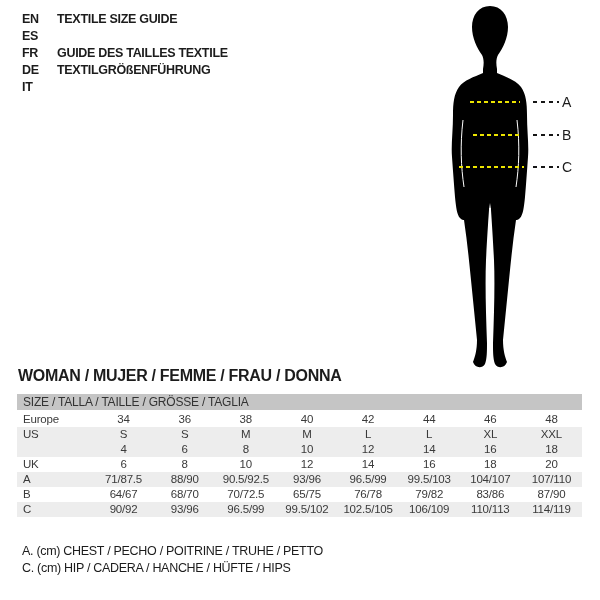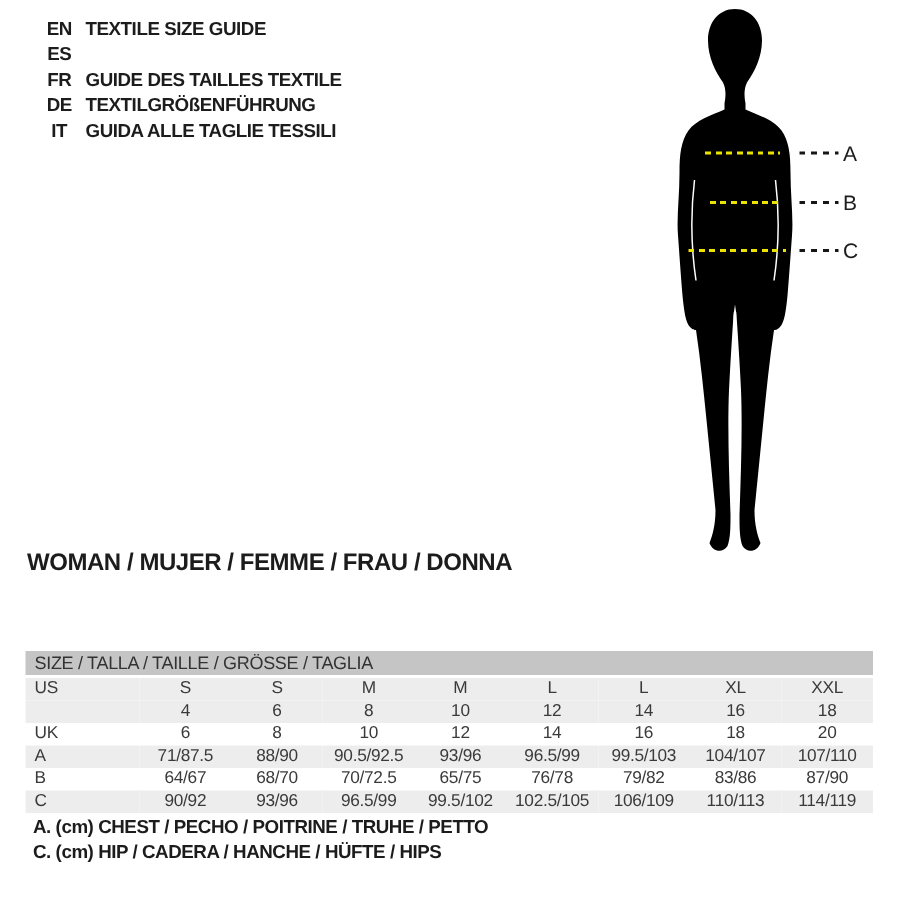--- a/index.html
+++ b/index.html
@@ -9,49 +9,49 @@
     --stripe:#ededed;
     --ink:#1c1c1c;
     --tableink:#3a3a3a;
     --sil:#000000;
   }
   html,body{margin:0;padding:0;background:#fff;}
   body{width:600px;height:600px;font-family:"Liberation Sans",sans-serif;}
   .canvas{position:relative;width:600px;height:600px;background:#fff;overflow:hidden;}
 
   
-  .lang-block{position:absolute;left:22px;top:11px;text-align:center;}
+  .lang-block{position:absolute;left:22px;top:11px;}
   .lang-row{display:flex;line-height:17px;font-size:12.5px;font-weight:bold;color:var(--ink);letter-spacing:-0.3px;}
   .lang-code{width:35px;}
 
   
   .figure-area{position:absolute;left:430px;top:5px;width:140px;height:366px;}
 
   .mgroup{position:absolute;left:0;top:0;}
   .ydash,.kdash{position:absolute;height:2px;}
   .ydash{background:repeating-linear-gradient(90deg,var(--yellow) 0 4px,transparent 4px 7px);}
   .kdash{background:repeating-linear-gradient(90deg,var(--dashdark) 0 4px,transparent 4px 8px);}
   .mlabel{position:absolute;font-size:14px;color:var(--ink);line-height:16px;}
 
   
   .woman-title{position:absolute;left:18px;top:367px;font-size:16px;font-weight:bold;color:var(--ink);letter-spacing:-0.3px;}
 
   
-  .size-table{position:absolute;left:17px;top:394px;width:565px;margin-top:40px;}
+  .size-table{position:absolute;left:17px;top:394px;width:565px;}
   .size-header{height:16px;line-height:16px;background:var(--hdrbg);font-size:12px;color:#333;
                padding-left:6px;box-sizing:border-box;letter-spacing:-0.2px;}
   .size-table table{border-collapse:collapse;width:565px;margin-top:2px;table-layout:fixed;}
   .size-table td{height:15px;padding:0;font-size:11.5px;line-height:15px;color:var(--tableink);
                  text-align:center;vertical-align:middle;white-space:nowrap;letter-spacing:-0.2px;}
   .size-table td.lbl{text-align:left;padding-left:6px;}
   .size-table tr.shade{background:var(--stripe);}
 
   
   .legend{position:absolute;left:22px;top:543px;}
-  .legend-row{font-size:12.5px;font-weight:bold;line-height:17px;color:var(--ink);letter-spacing:-0.3px;}
+  .legend-row{font-size:12.5px;font-weight:normal;line-height:17px;color:var(--ink);letter-spacing:-0.3px;}
 </style>
 </head>
 <body>
 
 <div class="canvas">
 
   <div class="lang-block" id="lang-block">
       <div class="lang-row">
         <span class="lang-code">EN</span>
         <span class="lang-title">TEXTILE SIZE GUIDE</span>
@@ -62,21 +62,20 @@
       <div class="lang-row">
         <span class="lang-code">FR</span>
         <span class="lang-title">GUIDE DES TAILLES TEXTILE</span>
       </div>
       <div class="lang-row">
         <span class="lang-code">DE</span>
         <span class="lang-title">TEXTILGRÖßENFÜHRUNG</span>
       </div>
       <div class="lang-row">
         <span class="lang-code">IT</span>
-        <span class="lang-title">GUIDA ALLE TAGLIE TESSILI</span>
       </div>
     </div>
 
   <div class="figure-area">
     <svg width="140" height="366" viewBox="0 0 140 366" aria-hidden="true">
       <path fill="#000000" d="
         M60,1 C49,1 42,10 42,22 C42,33 47,43 52,50 C54,54 54,59 53,64 L53,68
         C44,72 34,75 29,82 C24,89 23,98 23,110 C23,126 21,140 22,152
         C23,166 24,180 25,192 C26,202 27,210 30,213 C32,215 33,215 34,215
         C37,235 39,255 41,275 C43,295 45,315 47,335 C47,345 45,352 43,357
@@ -119,20 +118,31 @@
         <col>
           <col>
           <col>
           <col>
           <col>
           <col>
           <col>
           <col>
       </colgroup>
       <tbody id="table-body">
+          <tr>
+            <td class="lbl">Europe</td>
+            <td>34</td>
+            <td>36</td>
+            <td>38</td>
+            <td>40</td>
+            <td>42</td>
+            <td>44</td>
+            <td>46</td>
+            <td>48</td>
+          </tr>
           <tr class="shade">
             <td class="lbl">US</td>
             <td>S</td>
             <td>S</td>
             <td>M</td>
             <td>M</td>
             <td>L</td>
             <td>L</td>
             <td>XL</td>
             <td>XXL</td>

